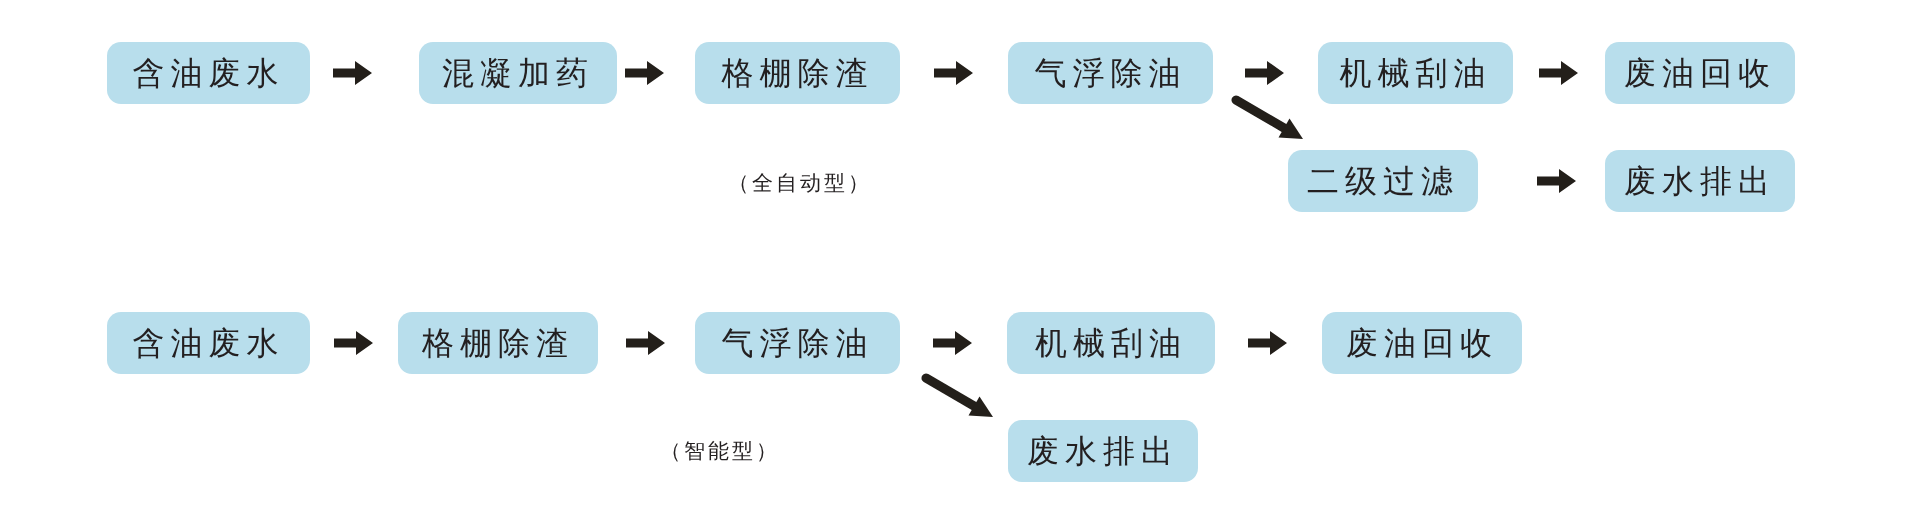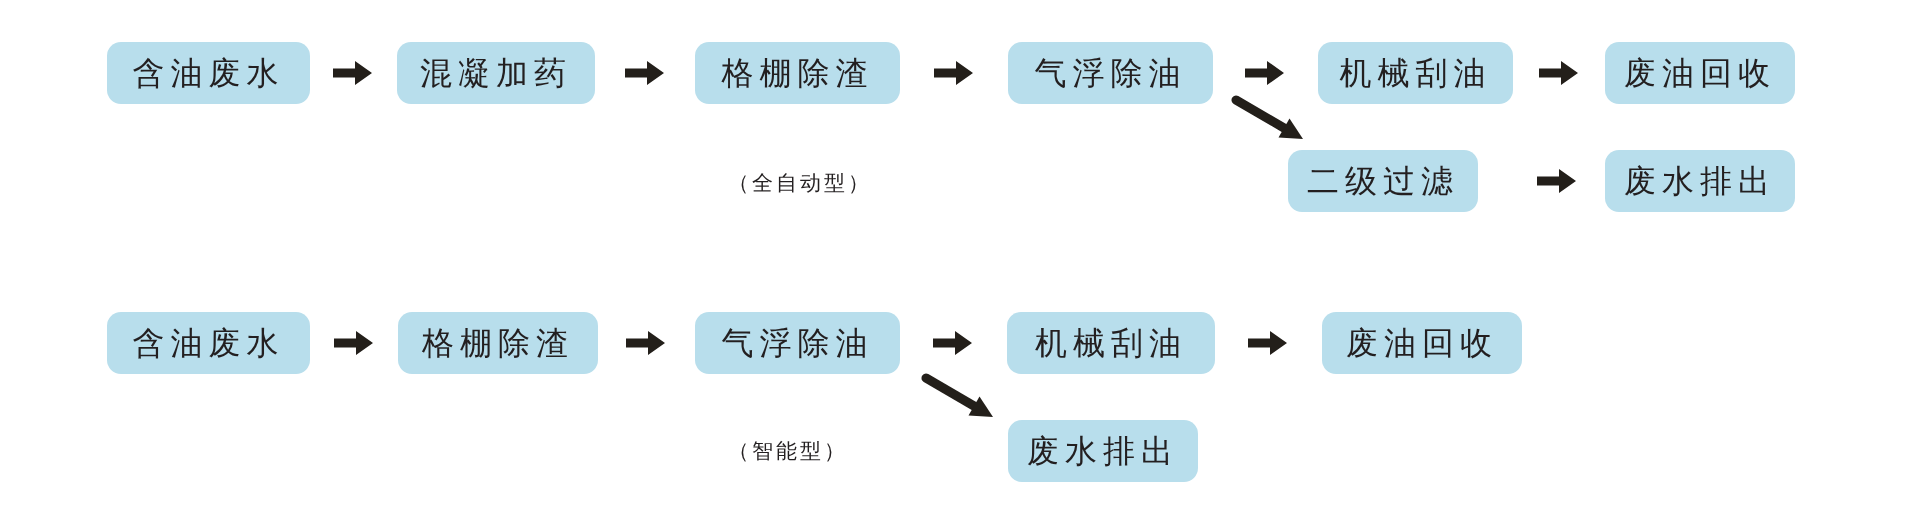--- a/index.html
+++ b/index.html
@@ -40,21 +40,21 @@
 <body>
 
 <div class="canvas">
 
   <div class="node" style="left:107px;top:42px;width:203px">含油废水</div>
 
   <svg class="harrow" style="left:333px;top:60px" width="40" height="26" viewBox="0 0 40 26">
     <polygon points="0,8.5 22,8.5 22,1 39,13 22,25 22,17.5 0,17.5"></polygon>
   </svg>
 
-  <div class="node" style="left:397px;top:42px;width:198px">混凝加药</div>
+  <div class="node" style="left:419px;top:42px;width:198px">混凝加药</div>
 
   <svg class="harrow" style="left:625px;top:60px" width="40" height="26" viewBox="0 0 40 26">
     <polygon points="0,8.5 22,8.5 22,1 39,13 22,25 22,17.5 0,17.5"></polygon>
   </svg>
 
   <div class="node" style="left:695px;top:42px;width:205px">格棚除渣</div>
 
   <svg class="harrow" style="left:934px;top:60px" width="40" height="26" viewBox="0 0 40 26">
     <polygon points="0,8.5 22,8.5 22,1 39,13 22,25 22,17.5 0,17.5"></polygon>
   </svg>
@@ -114,15 +114,15 @@
 
   <div class="node" style="left:1322px;top:312px;width:200px">废油回收</div>
 
   <svg class="darrow" style="left:918px;top:372px" width="84" height="54" viewBox="0 0 84 54">
     <line x1="8" y1="6" x2="56" y2="34"></line>
     <polygon points="50.5,43.5 61.5,24.5 75,45"></polygon>
   </svg>
 
   <div class="node" style="left:1008px;top:420px;width:190px">废水排出</div>
 
-  <div class="variant-label" style="left:648px;top:420px;width:280px">（智能型）</div>
+  <div class="variant-label" style="left:580px;top:420px;width:280px">（智能型）</div>
 
 </div>
 
 </body></html>

